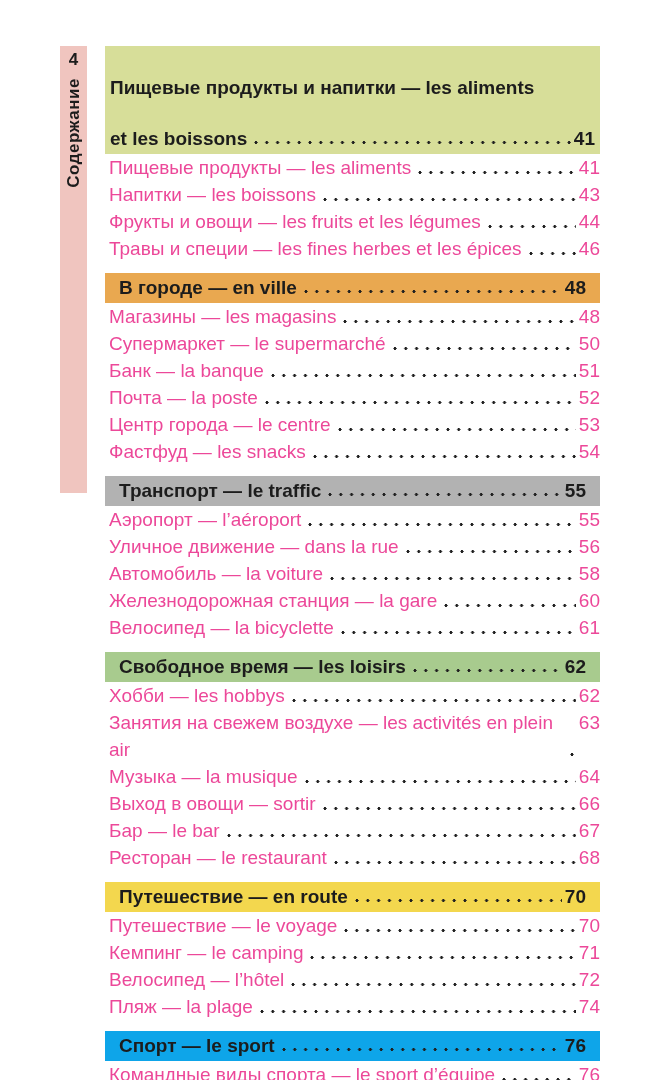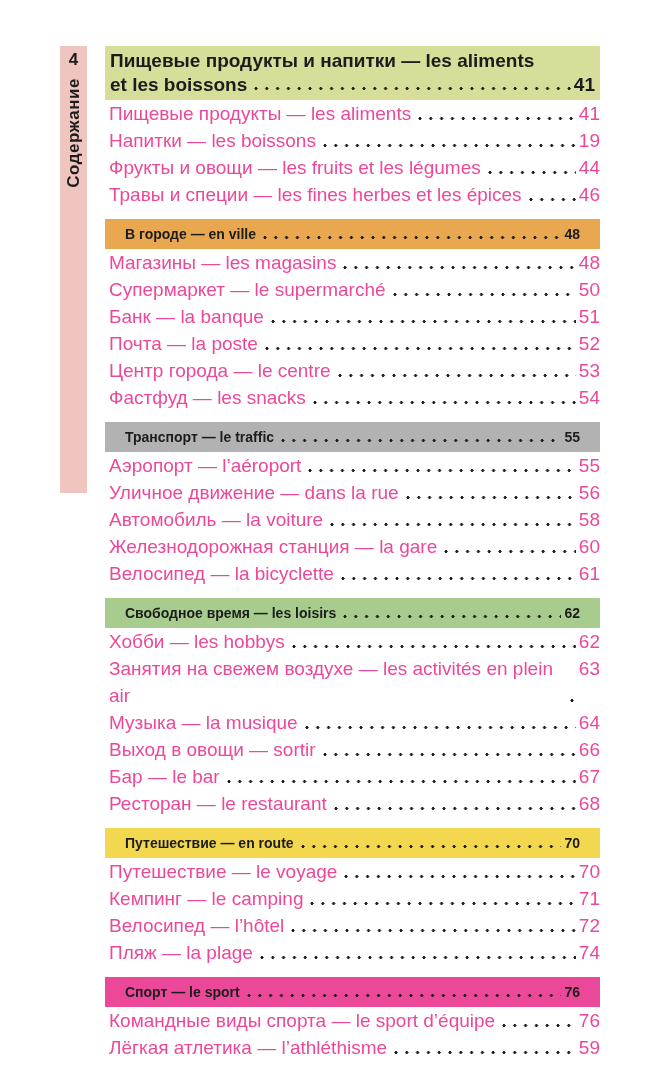--- a/index.html
+++ b/index.html
@@ -51,27 +51,27 @@
     width: 495px;
   }
   .section { margin-bottom: 11px; }
 
   .header {
     font-size: 19px;
     font-weight: bold;
     line-height: 24px;
     padding: 3px 5px;
   }
-  .hline { display: flex; }
+  .hline { display: flex; margin-top: 27px; }
   .header-single {
     display: flex;
-    font-size: 14px;
+    font-size: 19px;
     font-weight: bold;
     line-height: 24px;
-    padding: 3px 20px;
+    padding: 3px 14px;
   }
 
   .row {
     display: flex;
     font-size: 19px;
     line-height: 27px;
     padding-left: 4px;
     color: #ec4899;
   }
 
@@ -111,21 +111,21 @@
       </div>
     </div>
     <div class="row">
       <span>Пищевые продукты — les aliments</span>
       <span class="dots"></span>
       <span class="pg">41</span>
     </div>
     <div class="row">
       <span>Напитки — les boissons</span>
       <span class="dots"></span>
-      <span class="pg">19</span>
+      <span class="pg">43</span>
     </div>
     <div class="row">
       <span>Фрукты и овощи — les fruits et les légumes</span>
       <span class="dots"></span>
       <span class="pg">44</span>
     </div>
     <div class="row">
       <span>Травы и специи — les fines herbes et les épices</span>
       <span class="dots"></span>
       <span class="pg">46</span>
@@ -263,21 +263,21 @@
       <span class="pg">72</span>
     </div>
     <div class="row">
       <span>Пляж — la plage</span>
       <span class="dots"></span>
       <span class="pg">74</span>
     </div>
   </div>
 
   <div class="section">
-    <div class="header-single" style="background-color: #ec4899;">
+    <div class="header-single" style="background-color: #0ea5e9;">
       <span>Спорт — le sport</span>
       <span class="dots"></span>
       <span class="pg">76</span>
     </div>
     <div class="row">
       <span>Командные виды спорта — le sport d’équipe</span>
       <span class="dots"></span>
       <span class="pg">76</span>
     </div>
     <div class="row">

